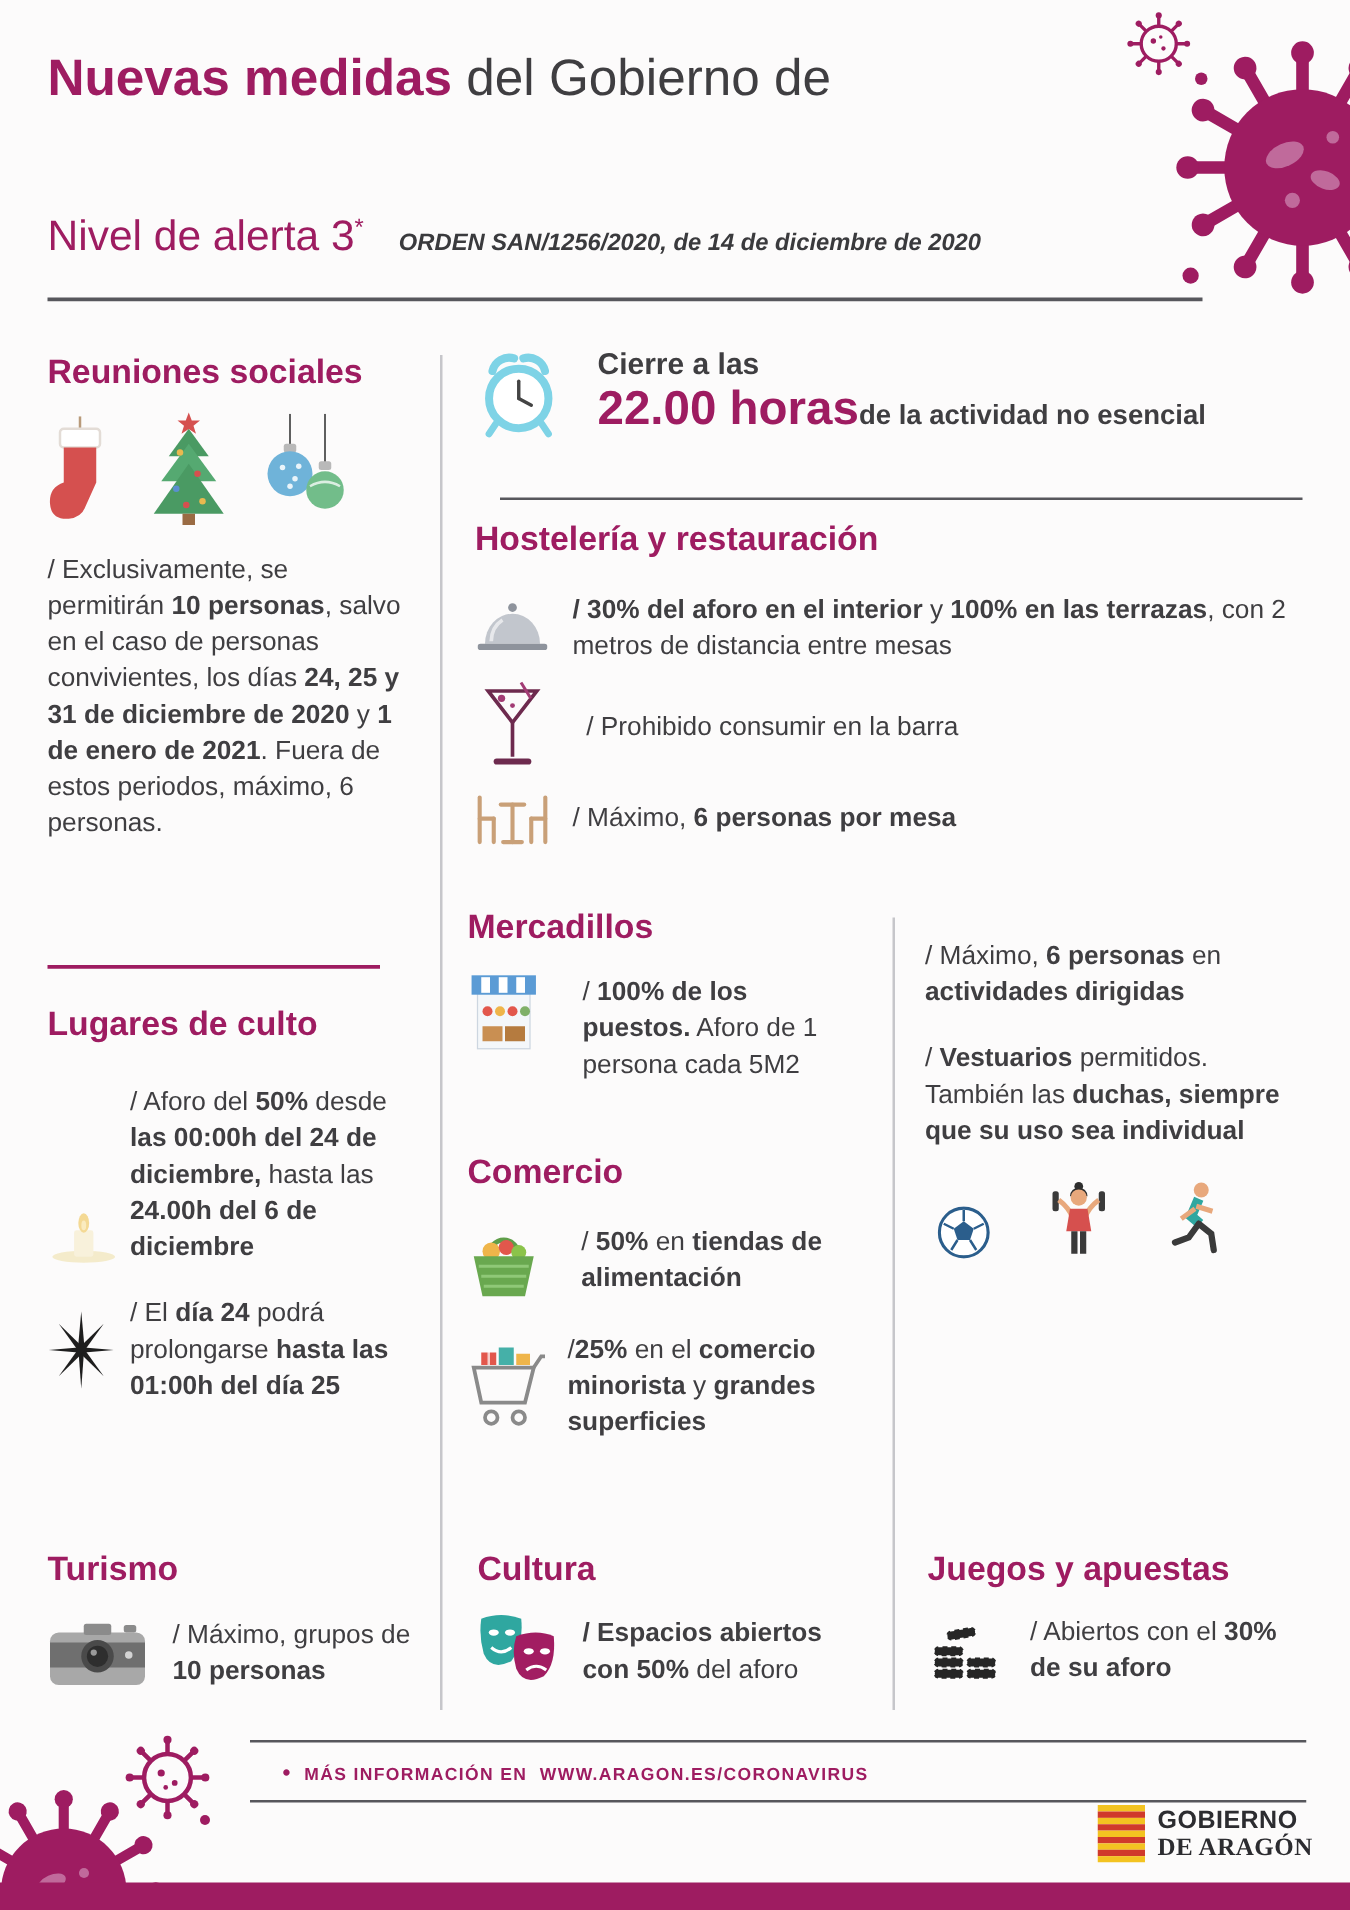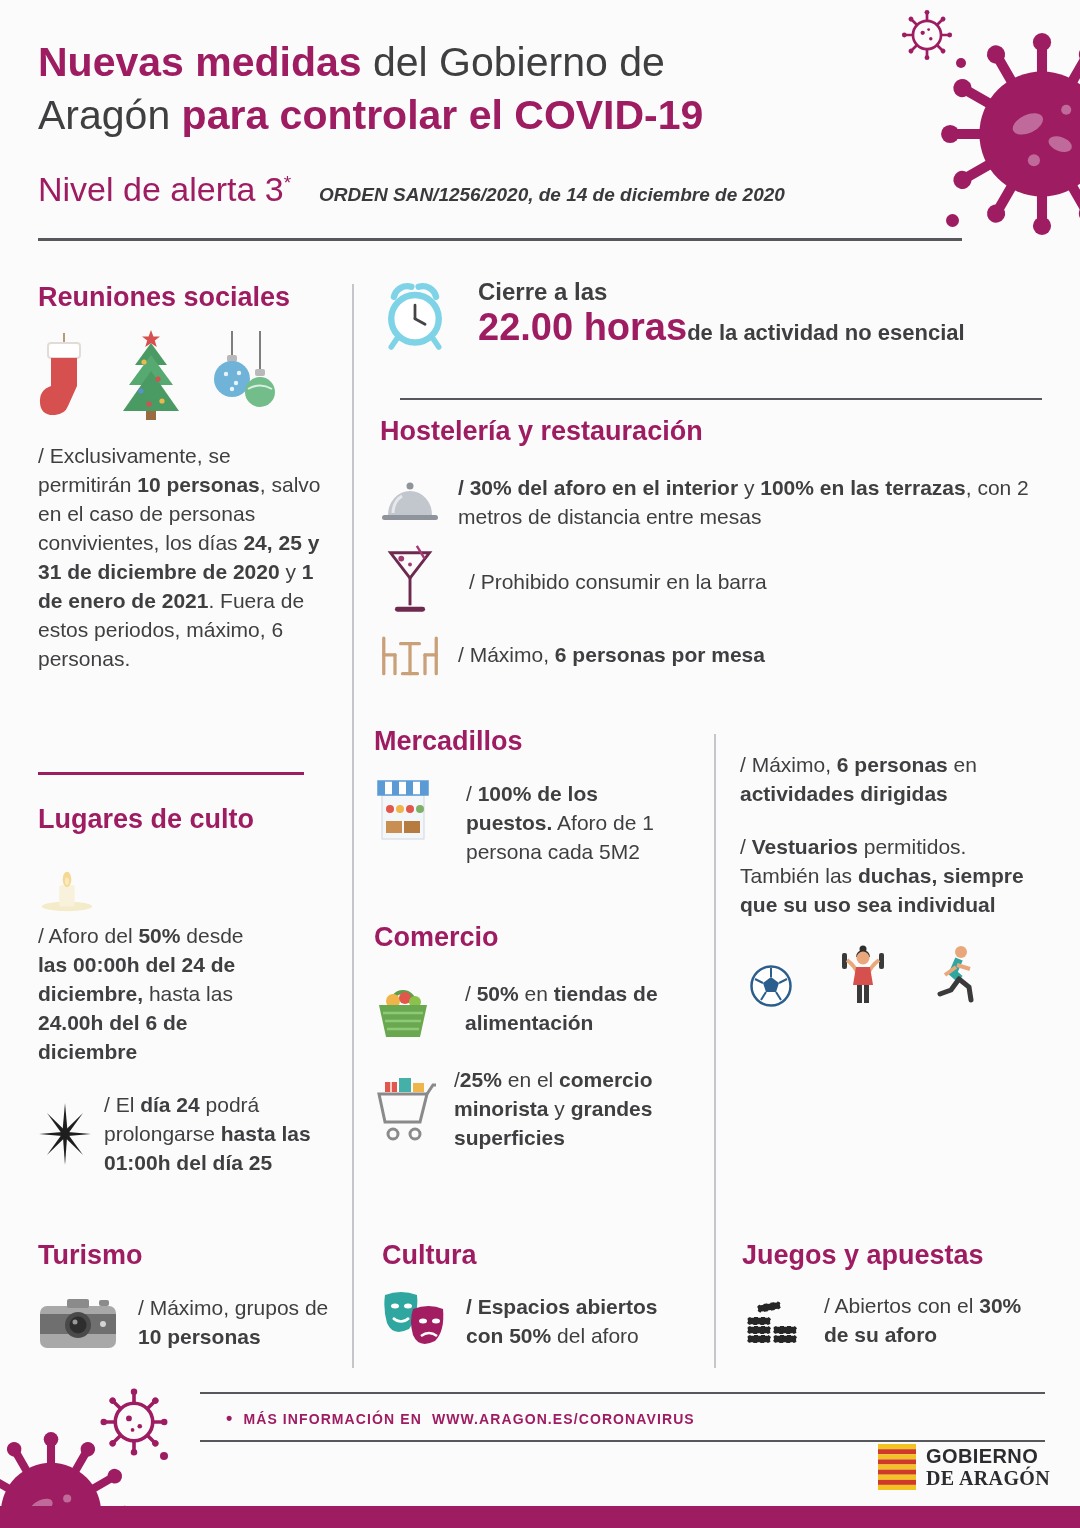--- a/index.html
+++ b/index.html
@@ -35,21 +35,20 @@
   .logo-text{font-size:20px;font-weight:700;color:#2c2c30;line-height:22px;letter-spacing:0.4px;}
   .bottom-bar{position:absolute;left:0;top:1506px;width:1080px;height:22px;background:var(--magenta);}
 </style>
 </head>
 <body>
 
 <div class="page">
 
   <div class="abs" style="left:38px;top:36px;width:840px;">
     <div class="title-line"><span class="accent">Nuevas medidas</span><span> del Gobierno de</span></div>
-    <div class="title-line"><span>Aragón </span><span class="accent">para controlar el COVID-19</span></div>
   </div>
 
   <div class="abs" style="left:38px;top:170px;display:flex;align-items:baseline;gap:28px;">
     <div class="alert-level"><span>Nivel de alerta 3</span><sup>*</sup></div>
     <div class="order-ref">ORDEN SAN/1256/2020, de 14 de diciembre de 2020</div>
   </div>
 
   <div class="abs hline" style="left:38px;top:238px;width:924px;height:3px;"></div>
 
   <div class="abs icon-box" style="left:900px;top:8px;">
@@ -153,21 +152,21 @@
         </svg>
       </span>
     </div>
     <div class="txt" style="margin-top:20px;width:285px;"><span>/ Exclusivamente, se permitirán </span><span class="b">10 personas</span><span>, salvo en el caso de personas convivientes, los días </span><span class="b">24, 25 y 31 de diciembre de 2020</span><span> y </span><span class="b">1 de enero de 2021</span><span>. Fuera de estos periodos, máximo, 6 personas.</span></div>
   </div>
 
   <div class="abs mline" style="left:38px;top:772px;width:266px;"></div>
 
   <div class="abs" style="left:38px;top:804px;width:300px;">
     <div class="h2">Lugares de culto</div>
-    <div class="item" style="margin-top:32px;gap:8px;align-items:flex-start;flex-direction:column;">
+    <div class="item" style="margin-top:32px;gap:8px;align-items:flex-end;">
       <span class="icon-box" style="width:58px;opacity:0.65;">
         <svg width="56" height="46" viewBox="0 0 58 46">
           <ellipse cx="29" cy="40" rx="26" ry="5" fill="#f0e3b2"></ellipse>
           <rect x="21" y="18" width="16" height="22" rx="2" fill="#f6eccb"></rect>
           <ellipse cx="29" cy="12" rx="4.5" ry="8" fill="#f0c75e"></ellipse>
           <ellipse cx="29" cy="14" rx="2" ry="4" fill="#fae3a0"></ellipse>
         </svg>
       </span>
       <div class="txt" style="width:235px;"><span>/ Aforo del </span><span class="b">50%</span><span> desde </span><span class="b">las 00:00h del 24 de diciembre,</span><span> hasta las </span><span class="b">24.00h del 6 de diciembre</span></div>
     </div>

